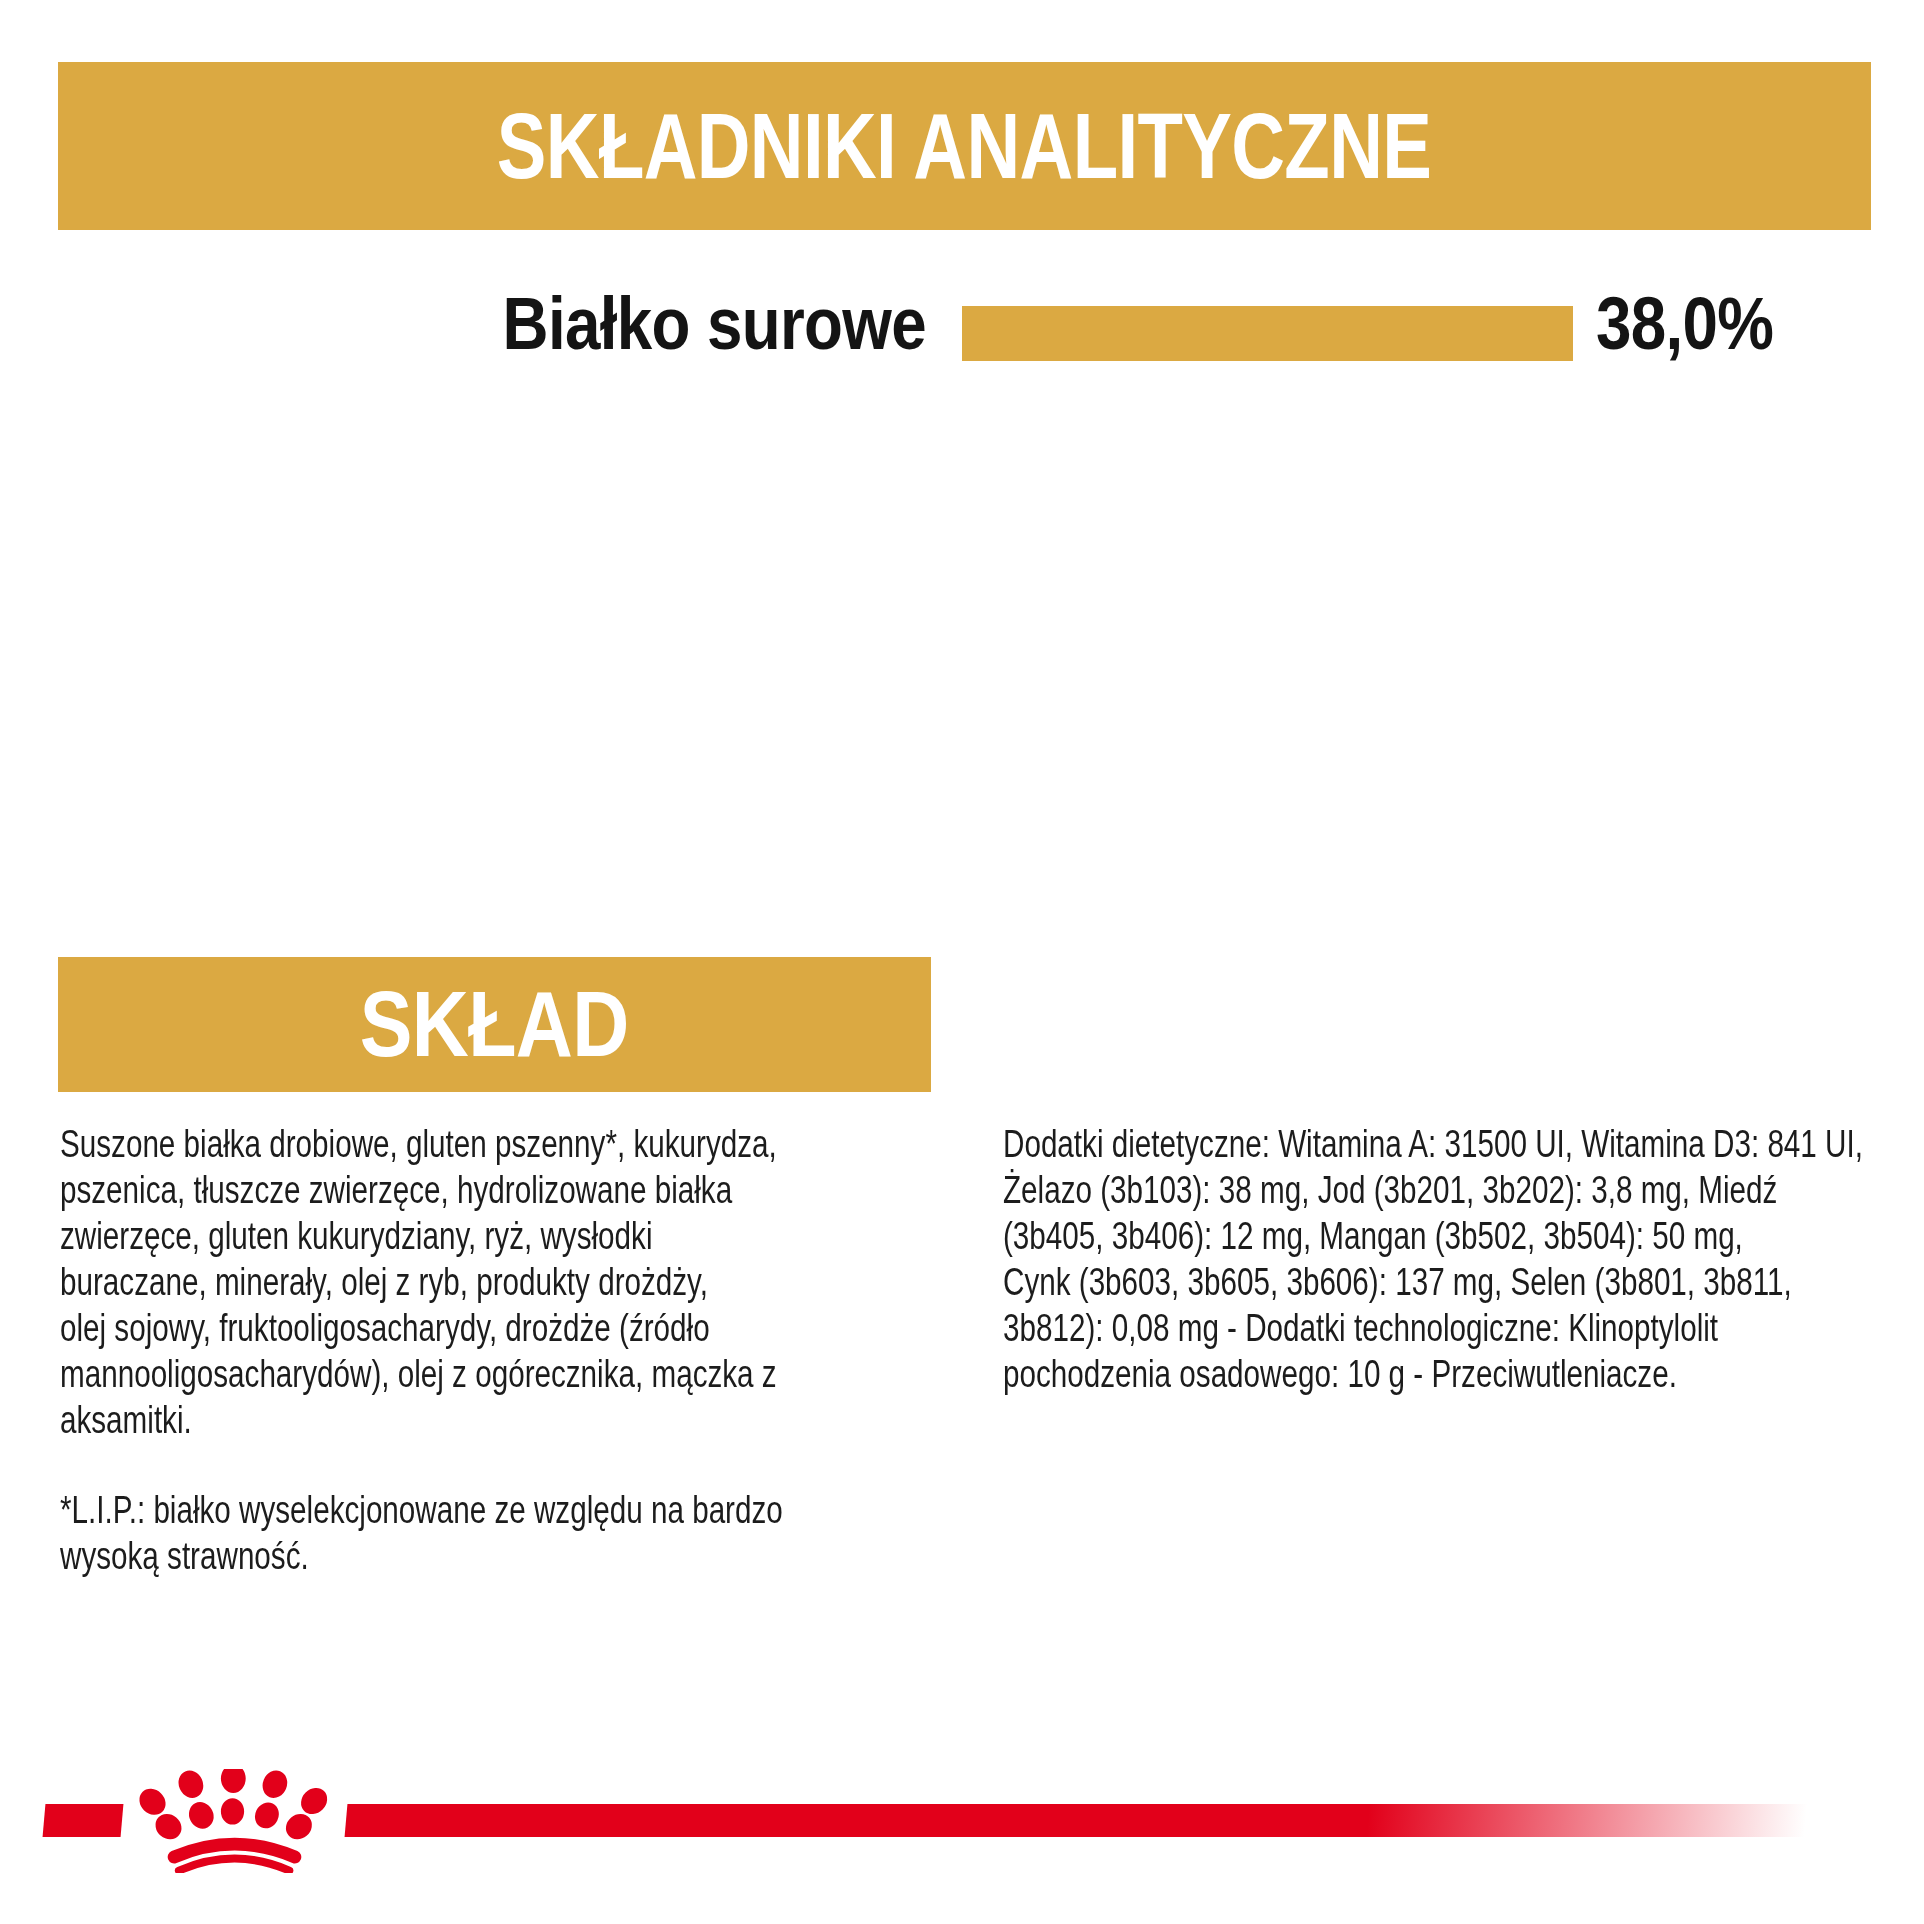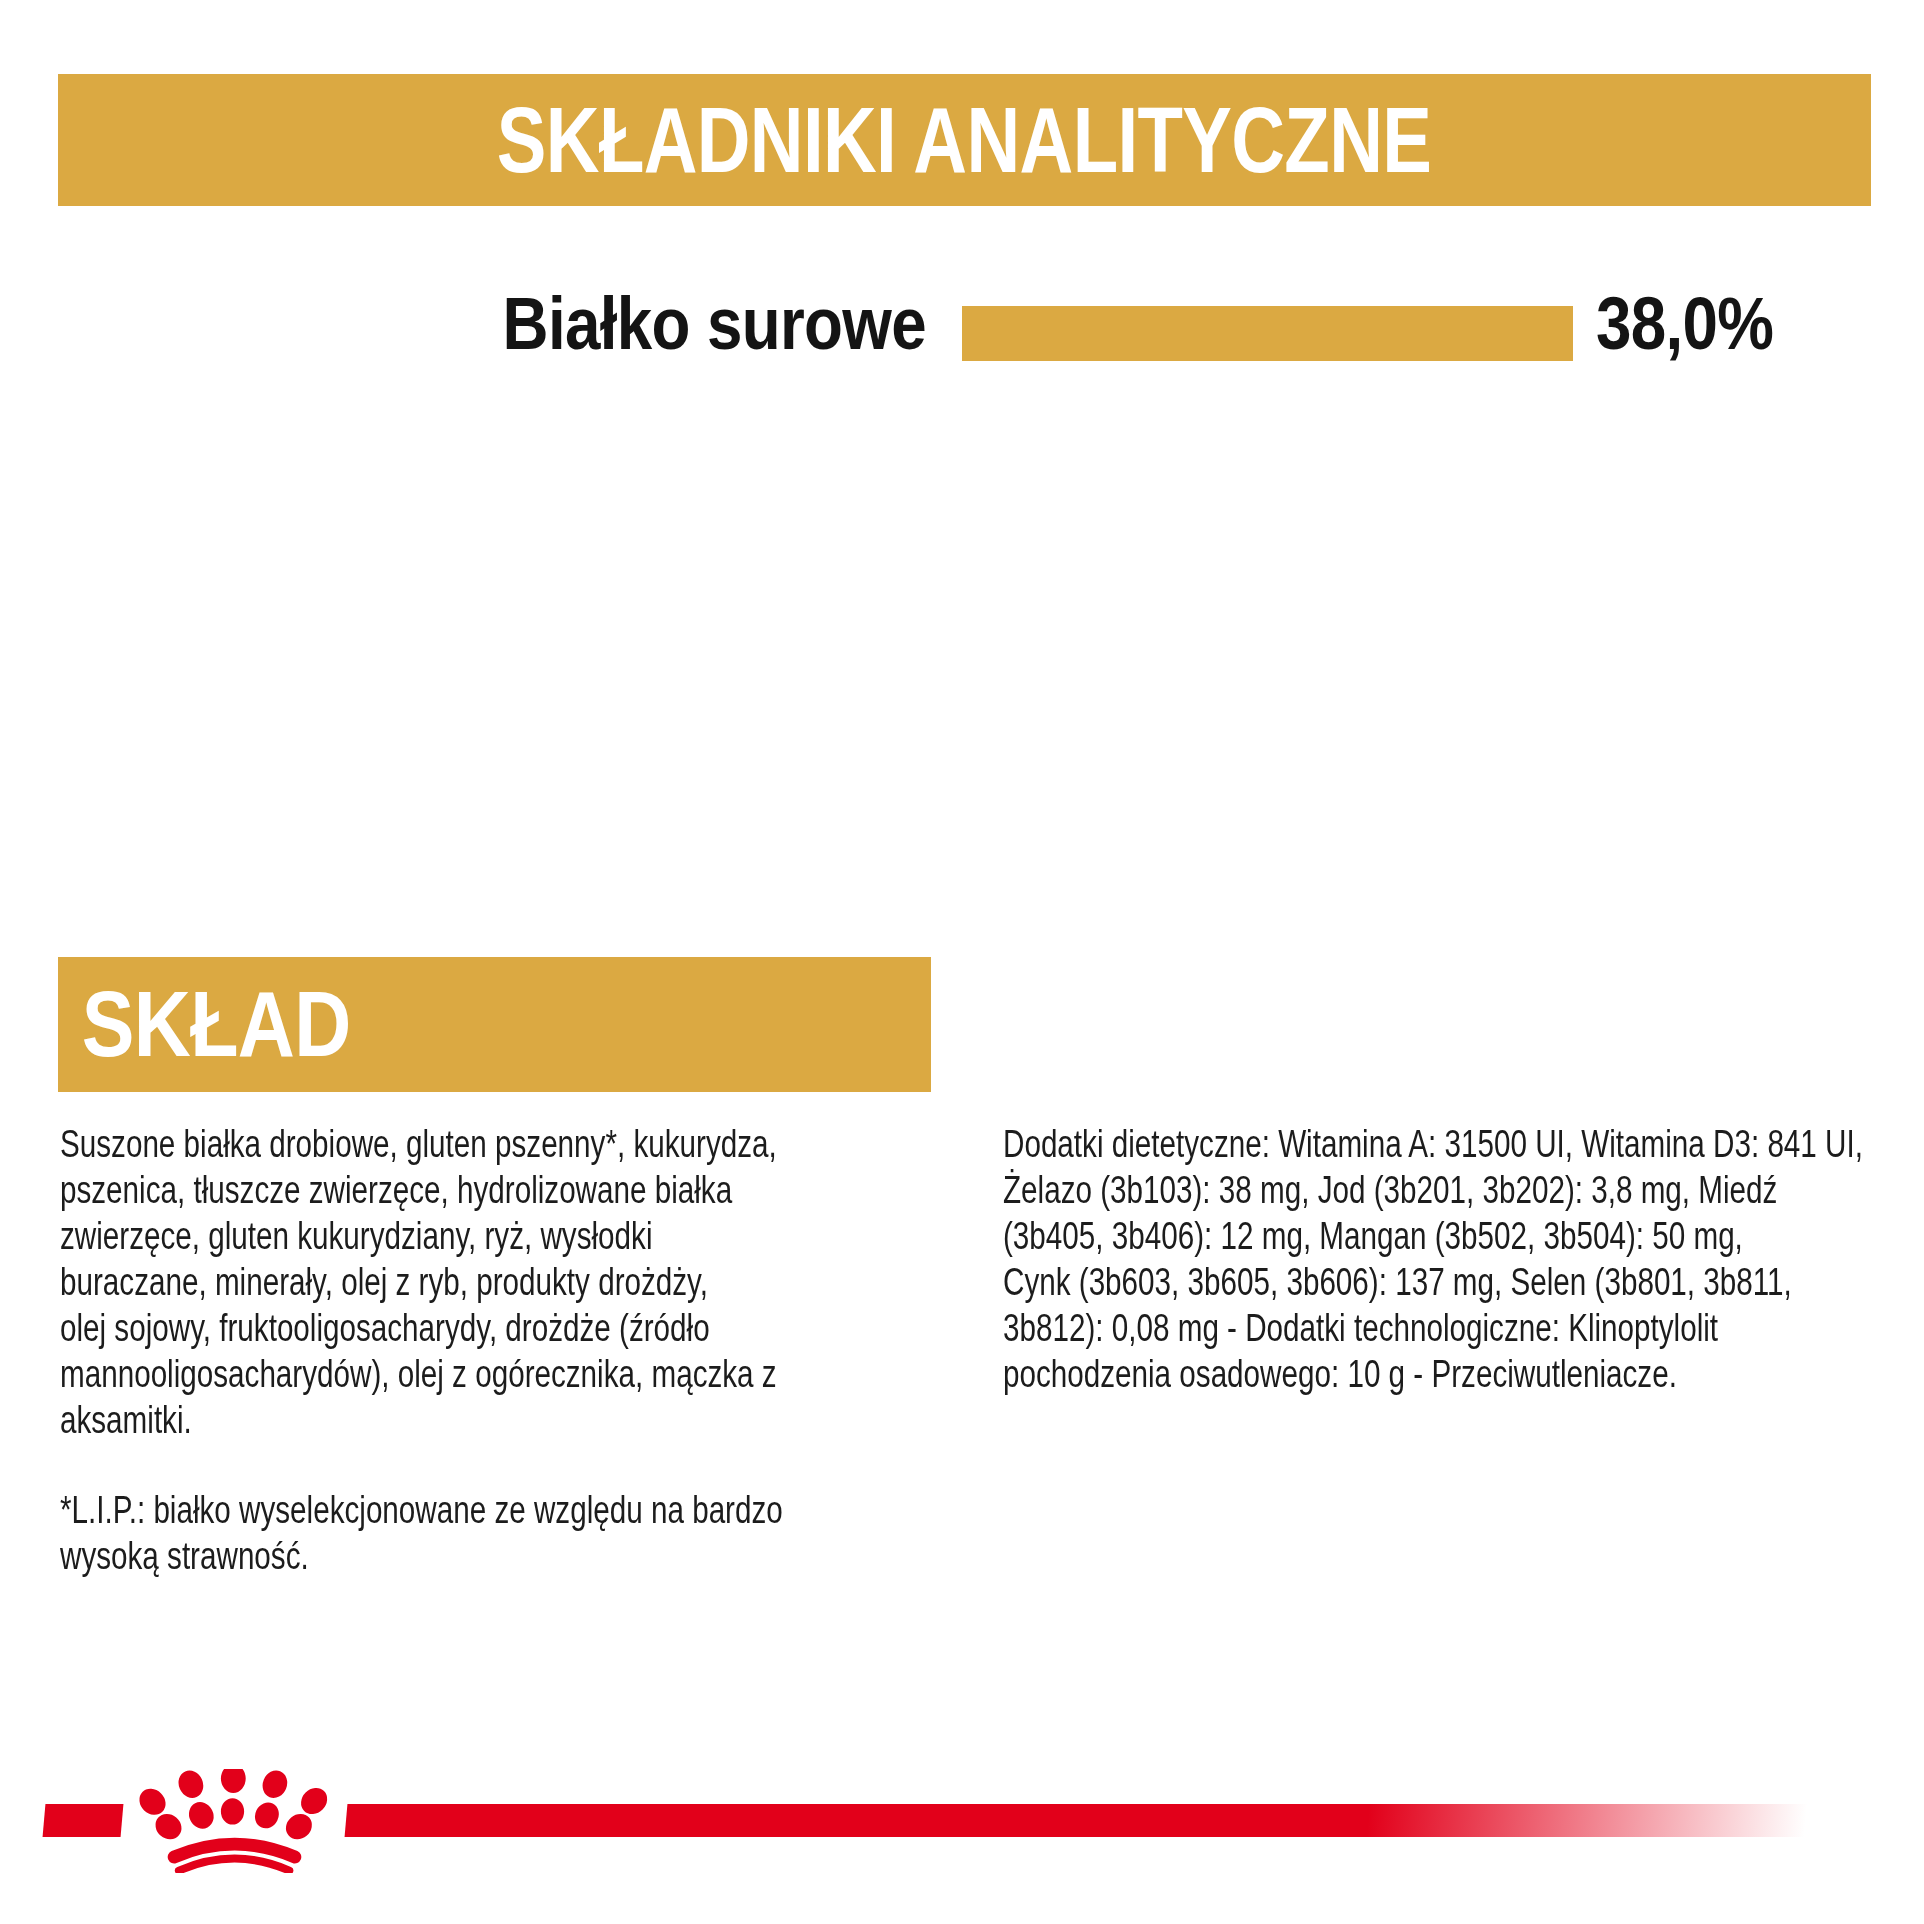--- a/index.html
+++ b/index.html
@@ -1,26 +1,26 @@
 <!DOCTYPE html>
 <html style="font-size:13px"><head>
 <meta charset="utf-8">
 <style>
   html,body{margin:0;padding:0;background:#ffffff;}
   #canvas{
     position:relative;width:1925px;height:1925px;background:#ffffff;overflow:hidden;
     font-family:"Liberation Sans","DejaVu Sans",sans-serif;color:#1a1a1a;
   }
   .banner{position:absolute;background:#DBA942;display:flex;align-items:center;}
-  .banner-top{left:58px;top:74px;width:1813px;height:132px;justify-content:center;}
+  .banner-top{left:58px;top:62px;width:1813px;height:168px;justify-content:center;}
   .banner-title{
     color:#ffffff;font-weight:bold;font-size:93px;letter-spacing:-0.8px;white-space:nowrap;
     transform:scaleX(0.80);transform-origin:center center;
   }
-  .skl-banner{left:58px;top:957px;width:873px;height:135px;justify-content:flex-start;}
+  .skl-banner{left:58px;top:957px;width:873px;height:135px;justify-content:center;}
   .skl-title{
     color:#ffffff;font-weight:bold;font-size:93px;letter-spacing:-0.8px;white-space:nowrap;
     transform:scaleX(0.85);transform-origin:center center;
   }
   .dod-banner{left:1001px;top:957px;width:870px;height:135px;justify-content:flex-start;}
   .dod-line{
     padding-left:34px;white-space:nowrap;display:flex;align-items:baseline;
     transform:scaleX(0.85);transform-origin:left center;
   }
   .dod-big{color:#ffffff;font-weight:bold;font-size:93px;letter-spacing:-0.8px;}

